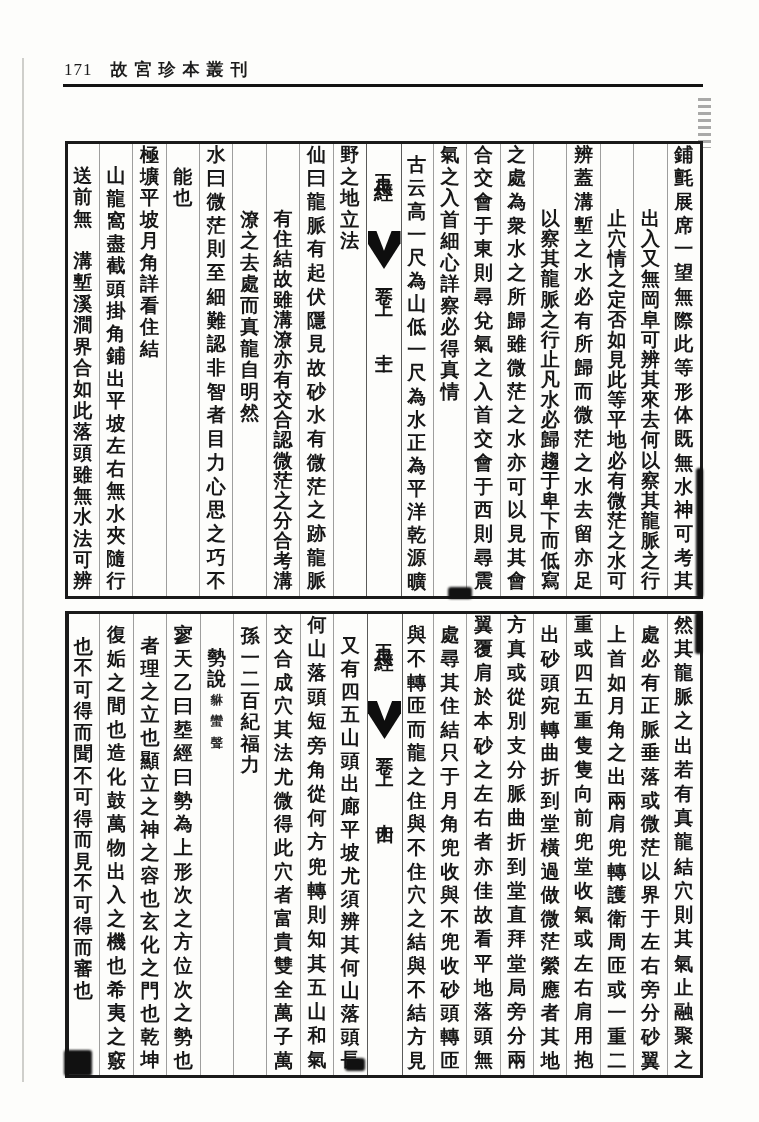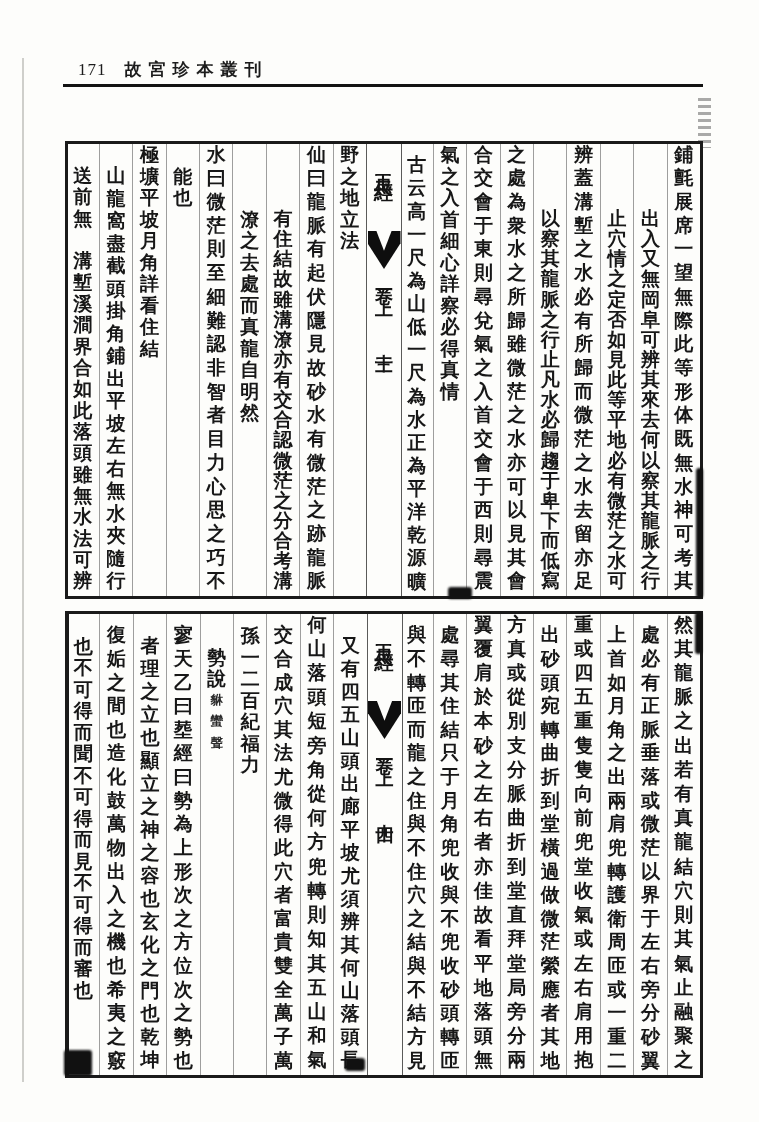--- a/index.html
+++ b/index.html
@@ -2,21 +2,21 @@
 <html><head>
 <meta charset="utf-8">
 <style>
   html,body{margin:0;padding:0;}
   body{
     width:759px;height:1122px;position:relative;
     background:#fdfdfb;overflow:hidden;
     font-family:"Liberation Serif","DejaVu Serif",serif;
   }
   
-  .header{position:absolute;left:78px;top:58px;display:flex;align-items:baseline;gap:18px;color:#1c1c1c;}
+  .header{position:absolute;left:64px;top:58px;display:flex;align-items:baseline;gap:18px;color:#1c1c1c;}
   .header .pageno{font-size:17px;letter-spacing:1px;}
   .header .series{font-size:17px;letter-spacing:7px;font-weight:600;}
   .header-rule{position:absolute;left:63px;top:84px;width:640px;height:3px;background:#121212;}
   .page-edge{position:absolute;left:22px;top:58px;width:2px;height:1024px;background:#cfcfcb;}
 
   
   .leaf{
     position:absolute;left:65px;width:638px;
     border:3px solid #1a1a1a;box-sizing:border-box;
     display:flex;flex-direction:row-reverse;

